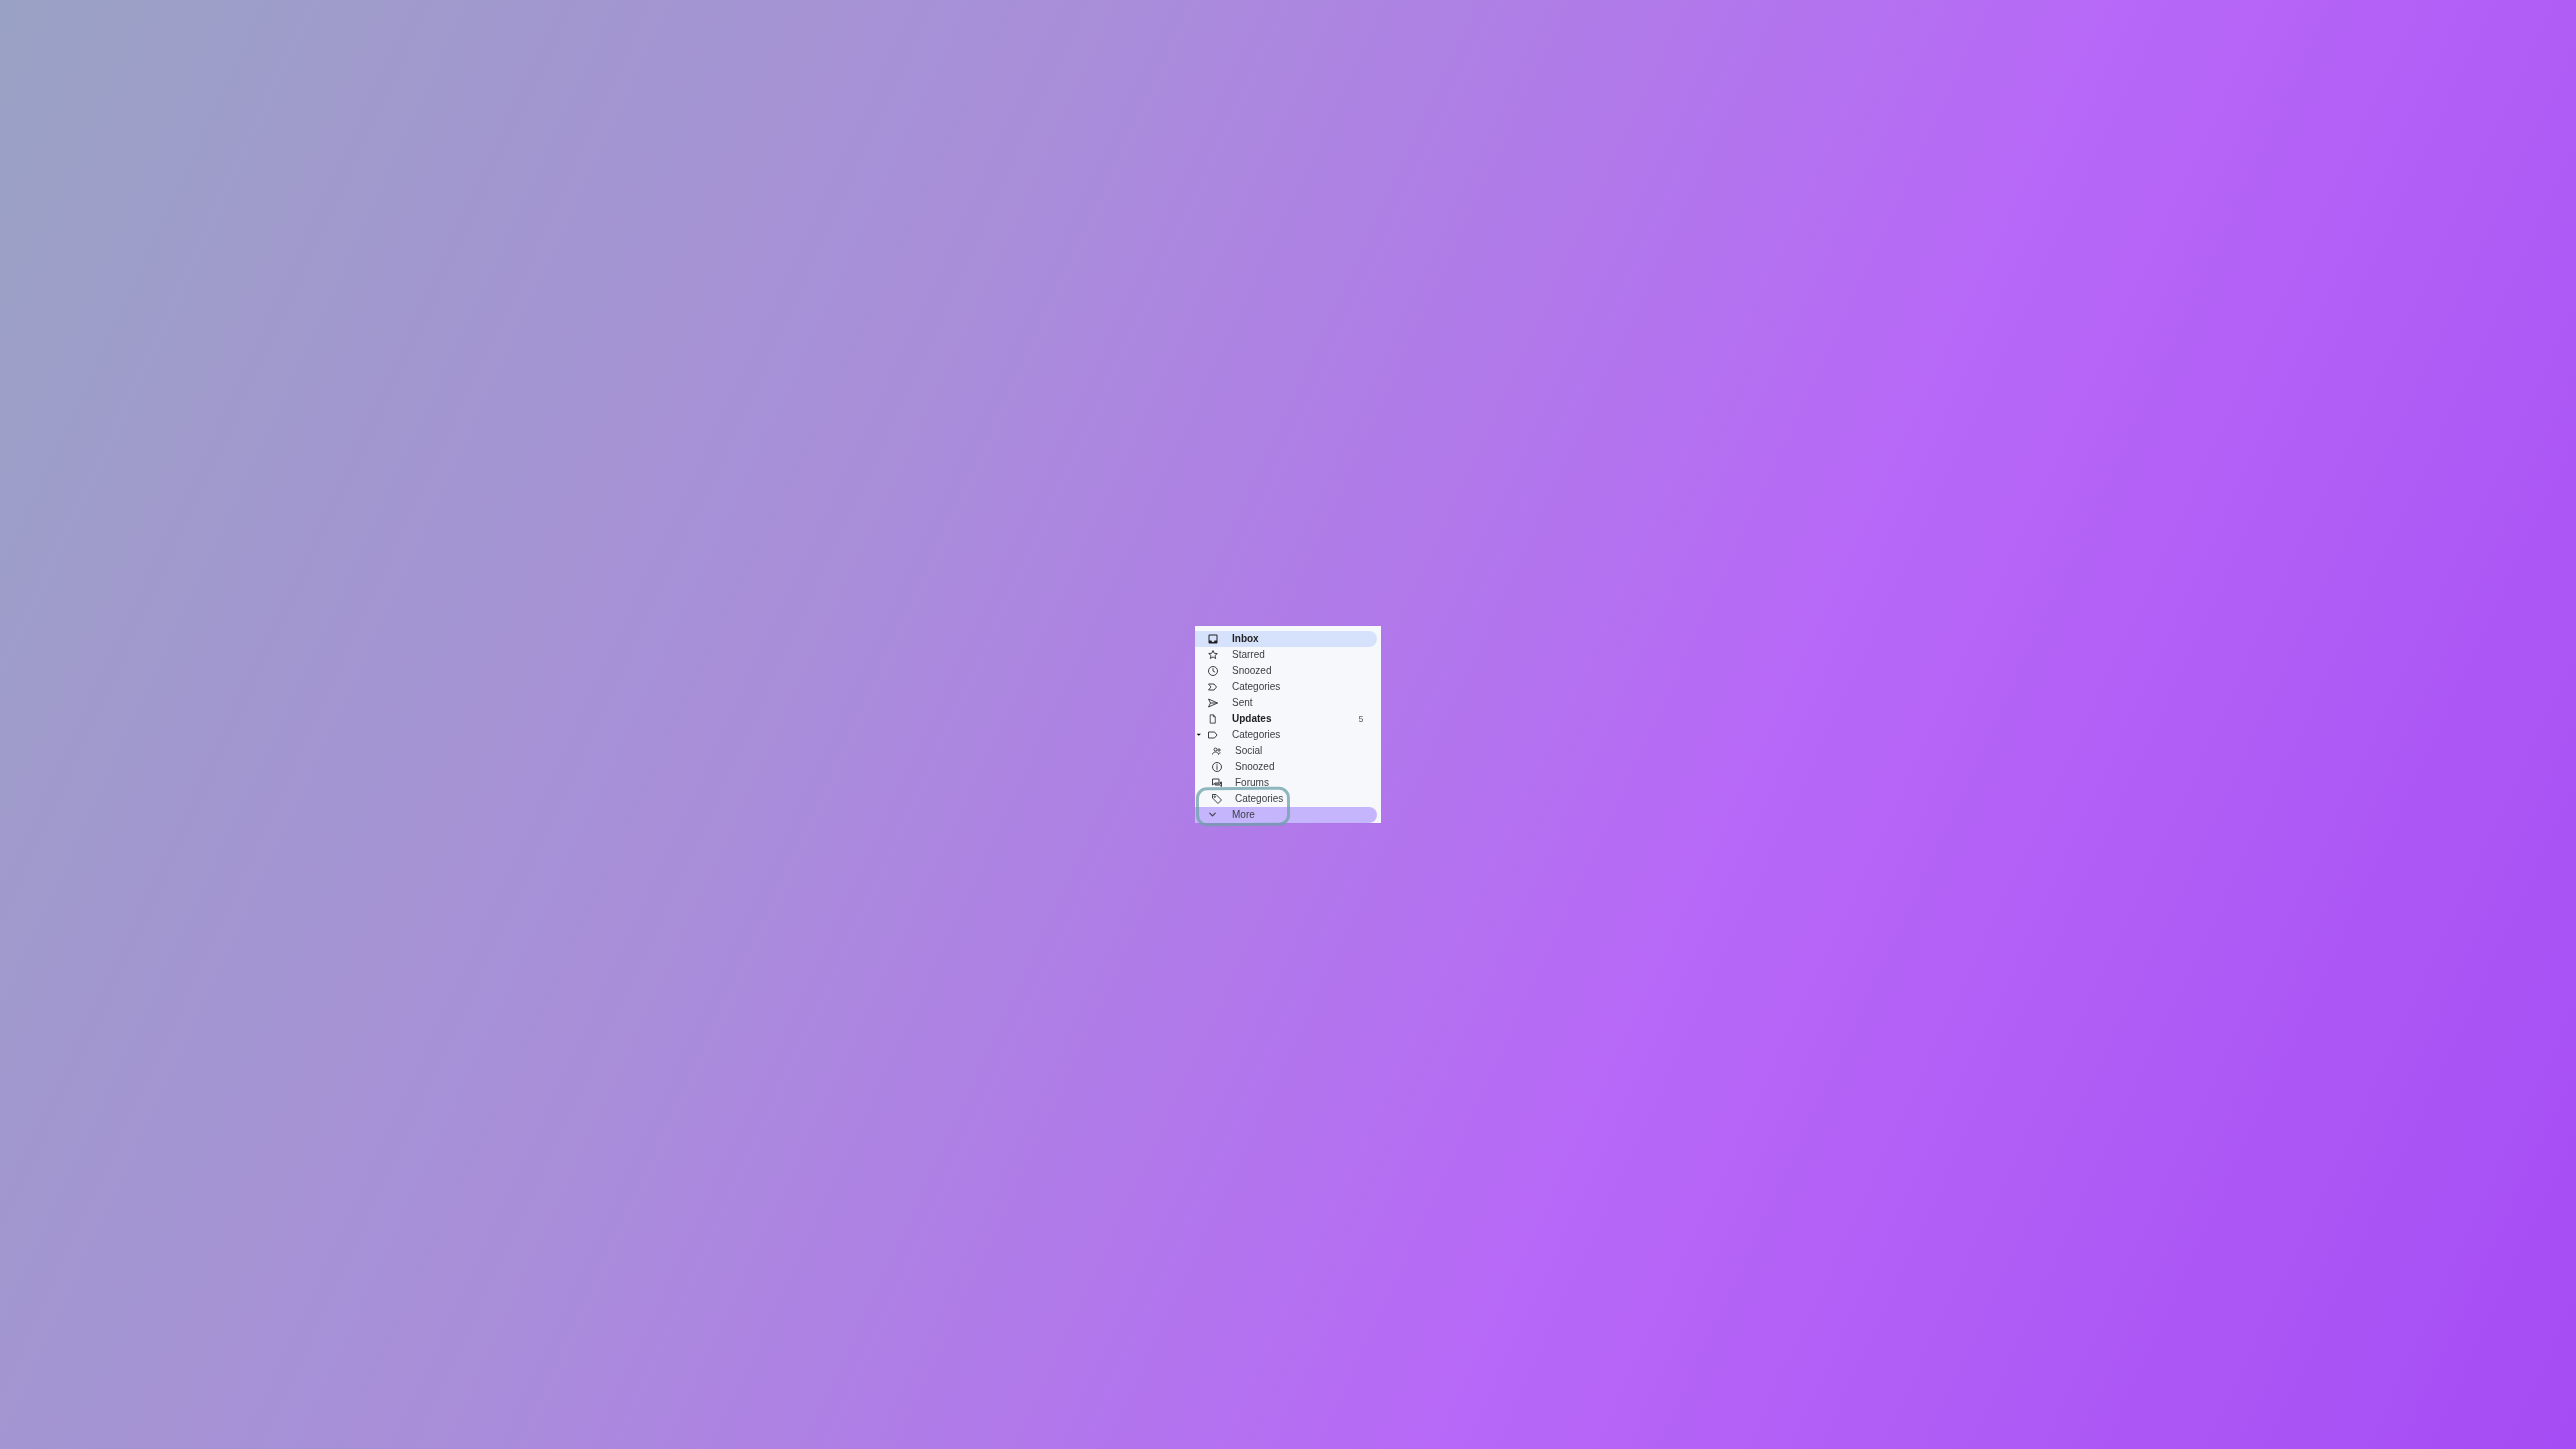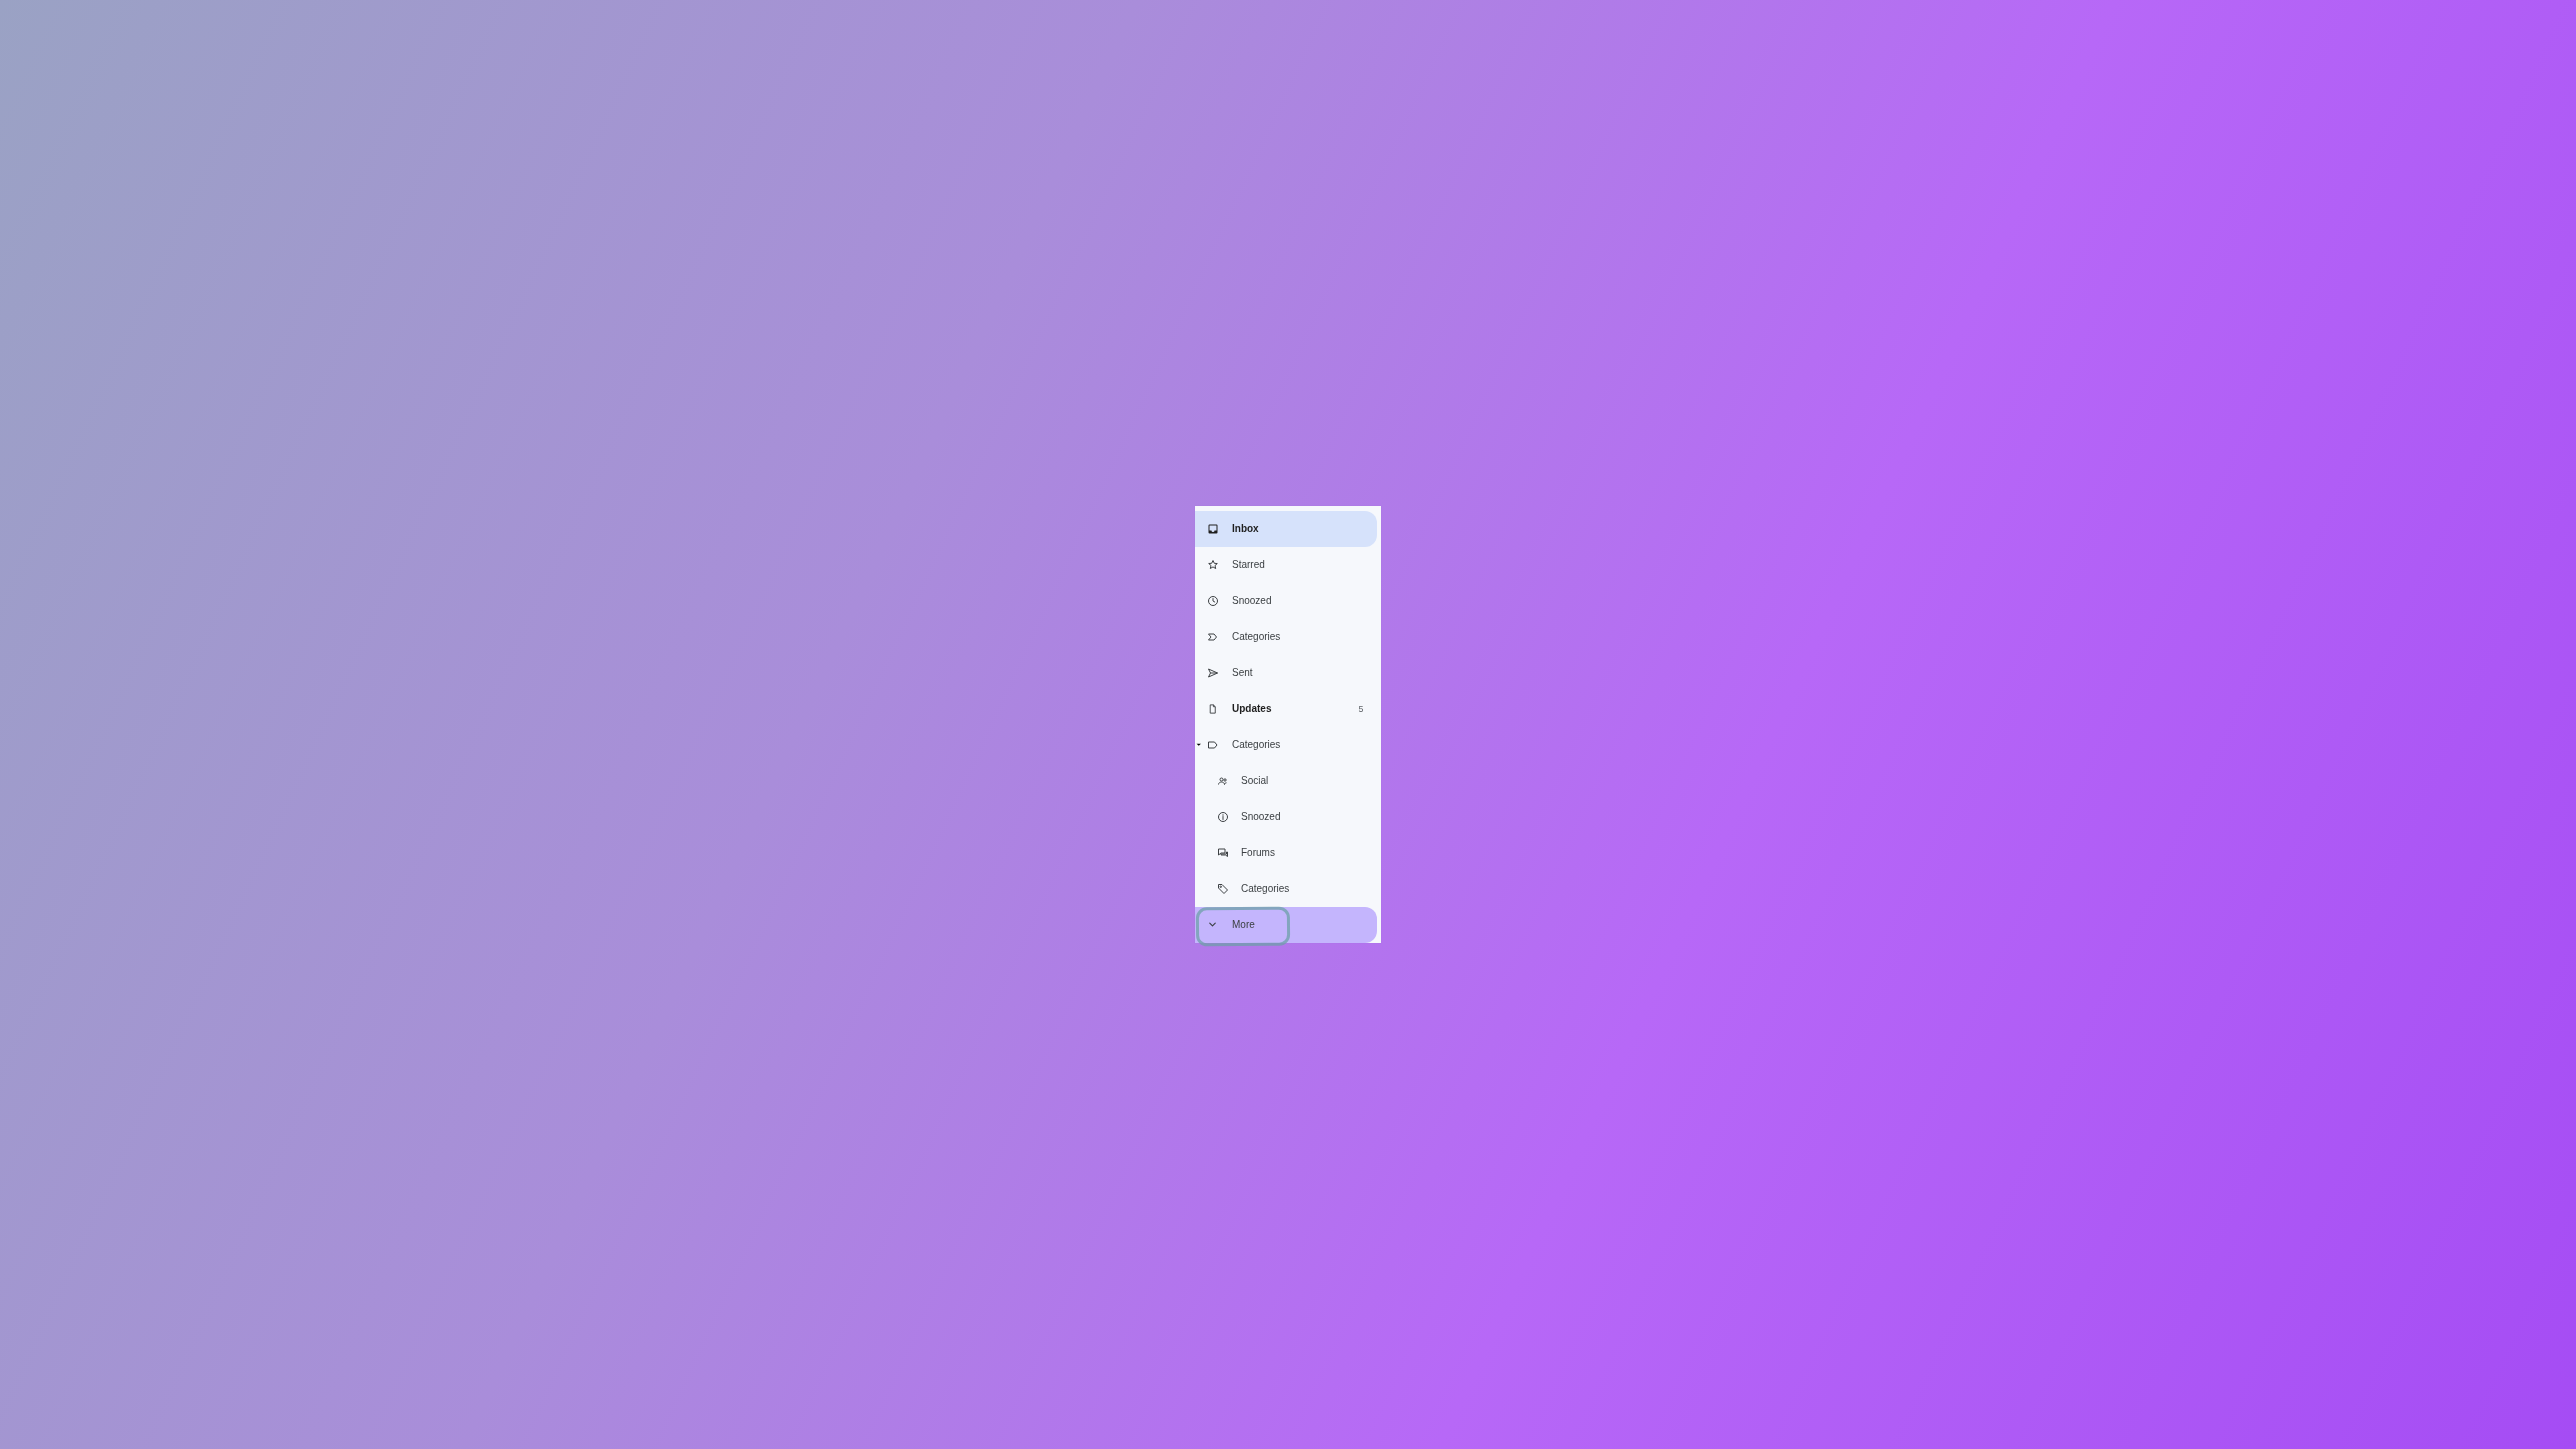--- a/index.html
+++ b/index.html
@@ -18,36 +18,36 @@
   .panel {
     width: 186px;
     background: #f6f8fc;
     padding: 4.4px 0 0 0;
     position: relative;
     box-shadow: 0 0 0 0.5px rgba(0,0,0,0.02);
   }
   .item {
     display: flex;
     align-items: center;
-    height: 36px;
+    height: 16px;
     padding: 0 10px 0 11px;
     border-radius: 0 12px 12px 0;
     margin-right: 4.4px;
     cursor: pointer;
     position: relative;
     z-index: 1;
   }
   .item.selected {
     background: #d6e2fb;
   }
   .item.hovered {
     background: #c4b5fd;
   }
   .item.sub {
-    padding-left: 21px;
+    padding-left: 15px;
     justify-content: center;
   }
   .expand-caret {
     width: 10px;
     display: flex;
     justify-content: flex-start;
     align-items: center;
     margin-left: -10px;
   }
   .icon-wrap {

